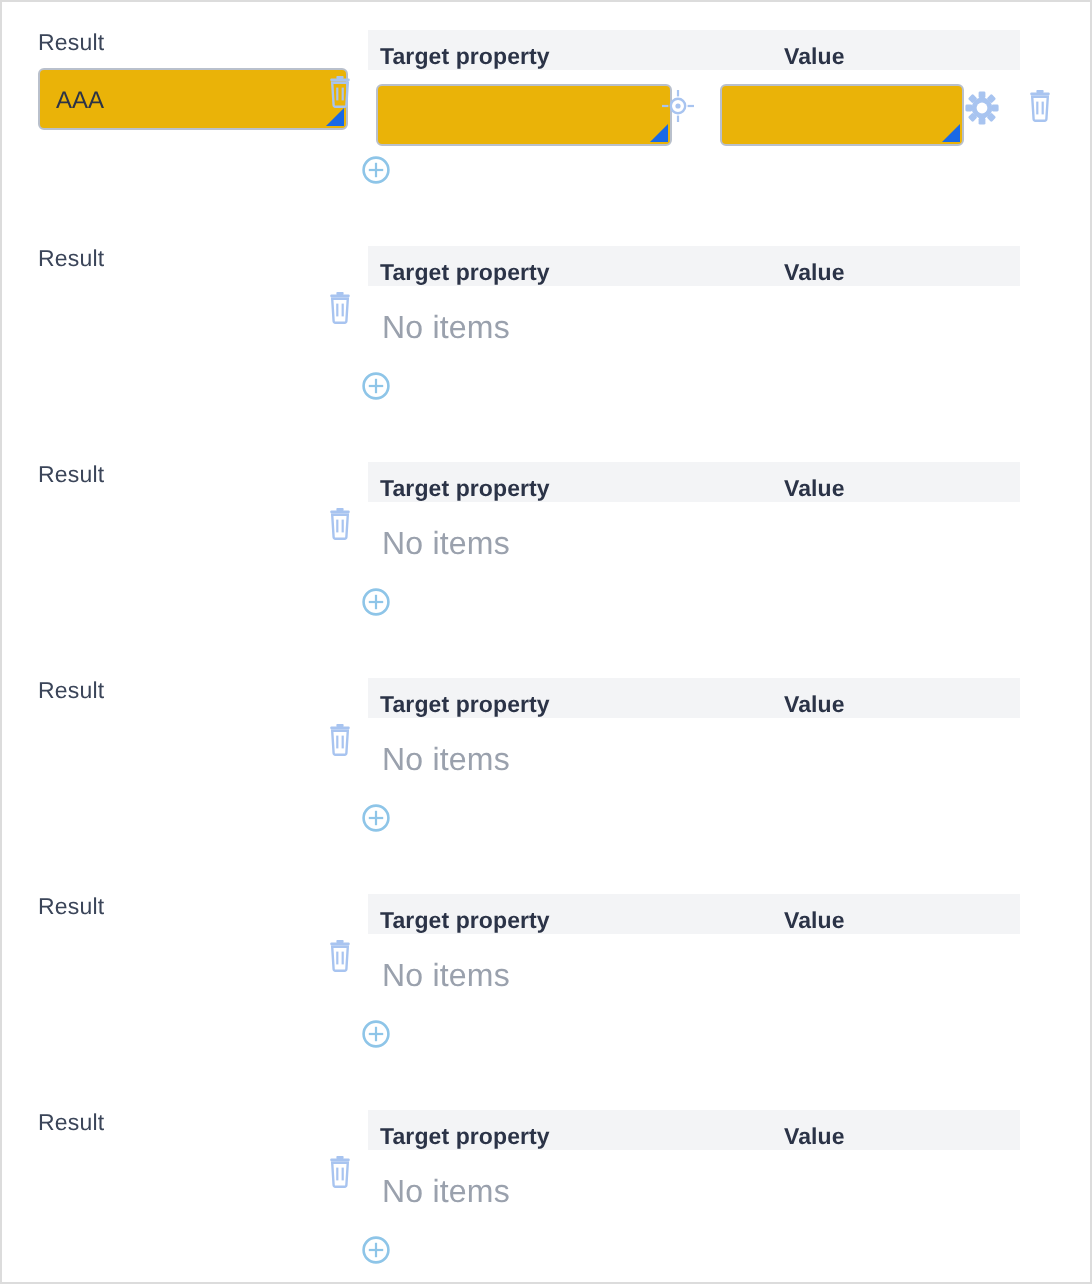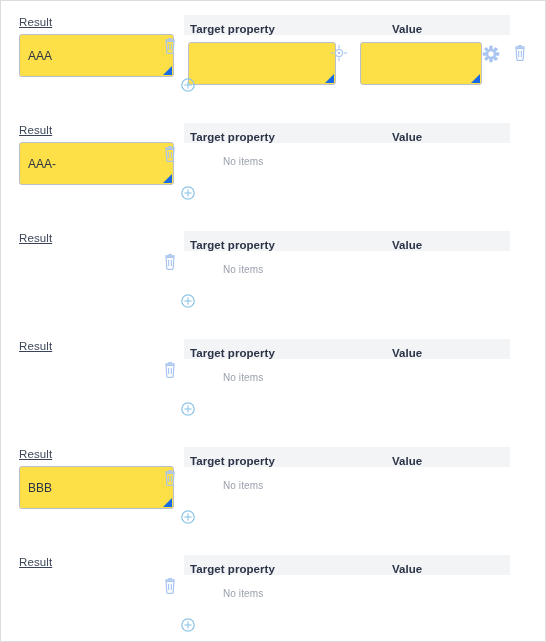--- a/index.html
+++ b/index.html
@@ -35,33 +35,32 @@
     top: 14px;
     width: 155px;
   }
   .result-label {
     font-size: 11.5px;
     color: #3b4559;
     letter-spacing: 0.1px;
     line-height: 14px;
     margin-bottom: 5px;
     font-weight: 400;
-    text-decoration: underline;
   }
   .input-wrap {
     position: relative;
     display: block;
   }
   .txt-input {
     box-sizing: border-box;
     width: 100%;
-    height: 43px;
+    height: 31px;
     border: 1px solid #b9c0cc;
     border-radius: 3px;
-    background: #fde047;
+    background: #eab308;
     font-family: "Liberation Sans", sans-serif;
     font-size: 12px;
     color: #2b3347;
     padding: 0 8px;
     outline: none;
   }
   .txt-input::placeholder { color: #a9b0bd; }
   
   .resize-corner {
     position: absolute;
@@ -112,26 +111,25 @@
   .th {
     font-size: 11.5px;
     font-weight: bold;
     color: #2b3347;
     letter-spacing: 0.05px;
   }
   .th.target { width: 162px; padding-left: 6px; box-sizing: border-box; }
   .th.value  { padding-left: 2px; }
 
   .no-items {
-    font-size: 10px;
+    font-size: 16px;
     color: #9aa1ad;
     padding-left: 7px;
     margin-top: 13px;
     letter-spacing: 0.1px;
-    margin-left: 32px;
   }
 
   
   .tbl-row {
     position: relative;
     margin-top: 7px;
     height: 28px;
   }
   .cell-target {
     position: absolute;
@@ -259,24 +257,20 @@
       <button class="plus-btn row-mode"><span>
   <svg width="14" height="14" viewBox="0 0 14 14" fill="none" xmlns="http://www.w3.org/2000/svg">
     <circle cx="7" cy="7" r="6.2" stroke="#8ec5e8" stroke-width="1.3" fill="none"></circle>
     <rect x="6.45" y="3.4" width="1.1" height="7.2" fill="#8ec5e8"></rect>
     <rect x="3.4" y="6.45" width="7.2" height="1.1" fill="#8ec5e8"></rect>
   </svg></span></button>
     </div>
     <div class="section">
       <div class="result-col">
     <div class="result-label">Result</div>
-    <div class="input-wrap">
-      <input class="txt-input" type="text" placeholder="" value="AAA-" style="">
-      <span class="resize-corner"></span>
-    </div>
       </div>
       <button class="icon-btn trash-left">
         <span>
   <svg width="14" height="16" viewBox="0 0 14 16" fill="none" xmlns="http://www.w3.org/2000/svg">
     <rect x="2.2" y="1.2" width="9.6" height="1.5" rx="0.4" fill="#a8c4f0"></rect>
     <rect x="5.2" y="0" width="3.6" height="1.5" rx="0.4" fill="#a8c4f0"></rect>
     <path d="M3.1 3.4h7.8l-0.7 11.1a0.9 0.9 0 0 1-0.9 0.85H4.7a0.9 0.9 0 0 1-0.9-0.85L3.1 3.4z" stroke="#a8c4f0" stroke-width="1.2" fill="none"></path>
     <rect x="5.1" y="5.8" width="1.1" height="6.4" fill="#a8c4f0"></rect>
     <rect x="7.8" y="5.8" width="1.1" height="6.4" fill="#a8c4f0"></rect>
   </svg></span>
@@ -347,24 +341,20 @@
       <button class="plus-btn"><span>
   <svg width="14" height="14" viewBox="0 0 14 14" fill="none" xmlns="http://www.w3.org/2000/svg">
     <circle cx="7" cy="7" r="6.2" stroke="#8ec5e8" stroke-width="1.3" fill="none"></circle>
     <rect x="6.45" y="3.4" width="1.1" height="7.2" fill="#8ec5e8"></rect>
     <rect x="3.4" y="6.45" width="7.2" height="1.1" fill="#8ec5e8"></rect>
   </svg></span></button>
     </div>
     <div class="section">
       <div class="result-col">
     <div class="result-label">Result</div>
-    <div class="input-wrap">
-      <input class="txt-input" type="text" placeholder="" value="BBB" style="">
-      <span class="resize-corner"></span>
-    </div>
       </div>
       <button class="icon-btn trash-left">
         <span>
   <svg width="14" height="16" viewBox="0 0 14 16" fill="none" xmlns="http://www.w3.org/2000/svg">
     <rect x="2.2" y="1.2" width="9.6" height="1.5" rx="0.4" fill="#a8c4f0"></rect>
     <rect x="5.2" y="0" width="3.6" height="1.5" rx="0.4" fill="#a8c4f0"></rect>
     <path d="M3.1 3.4h7.8l-0.7 11.1a0.9 0.9 0 0 1-0.9 0.85H4.7a0.9 0.9 0 0 1-0.9-0.85L3.1 3.4z" stroke="#a8c4f0" stroke-width="1.2" fill="none"></path>
     <rect x="5.1" y="5.8" width="1.1" height="6.4" fill="#a8c4f0"></rect>
     <rect x="7.8" y="5.8" width="1.1" height="6.4" fill="#a8c4f0"></rect>
   </svg></span>

